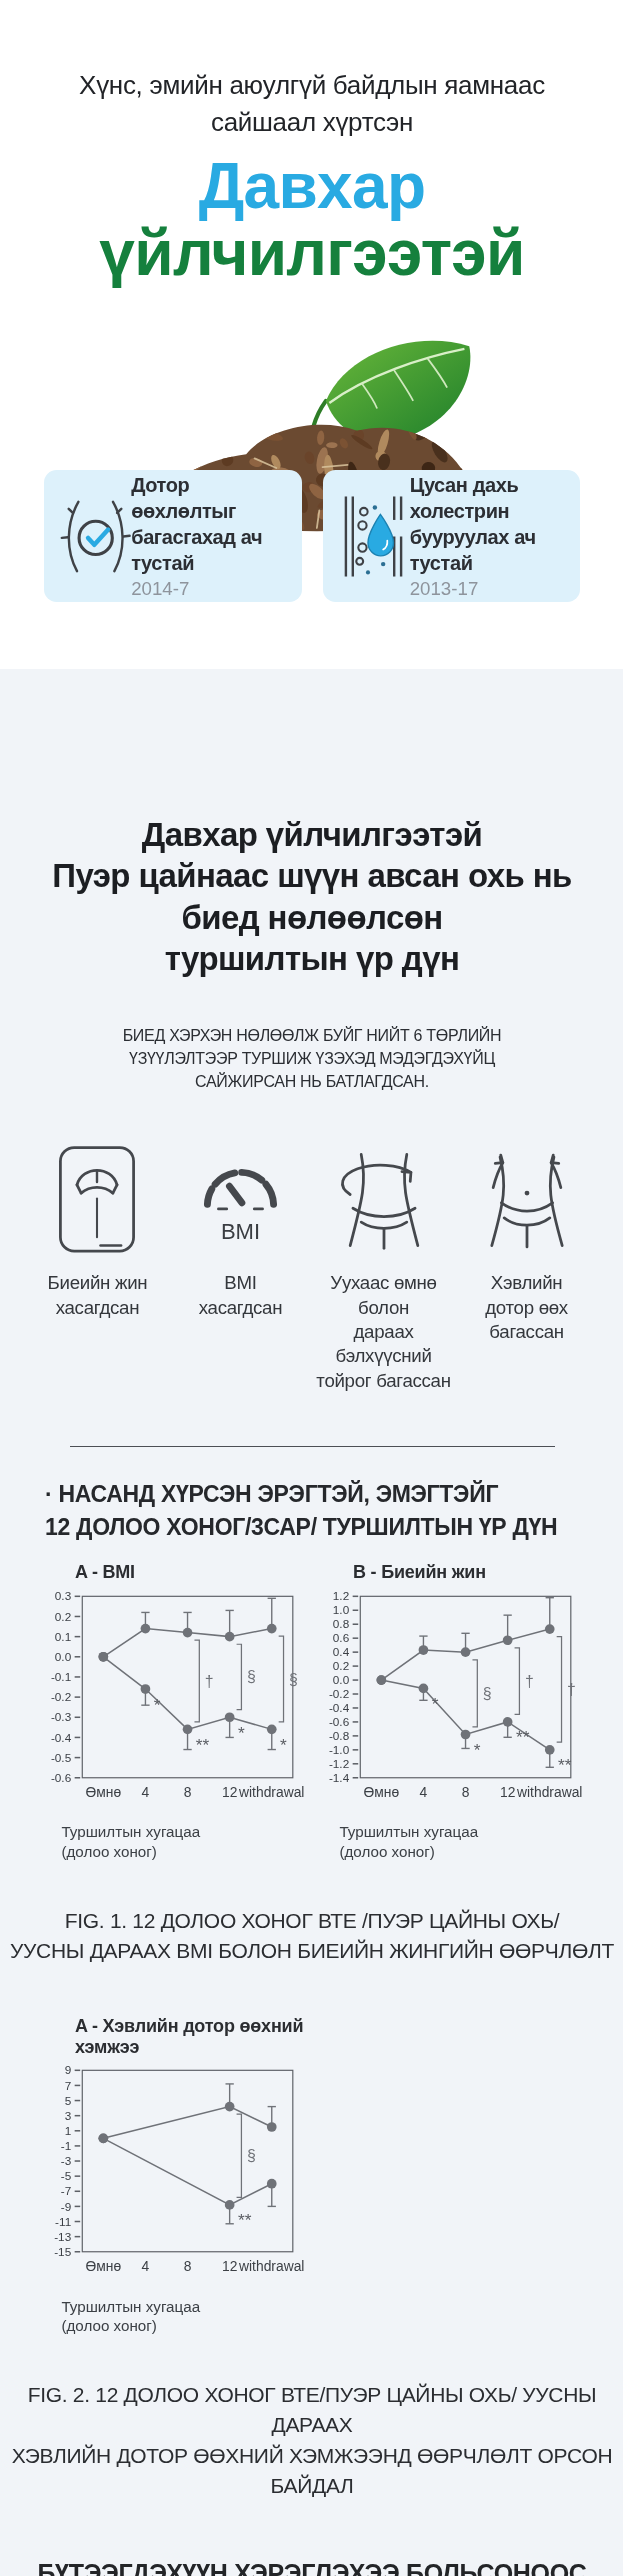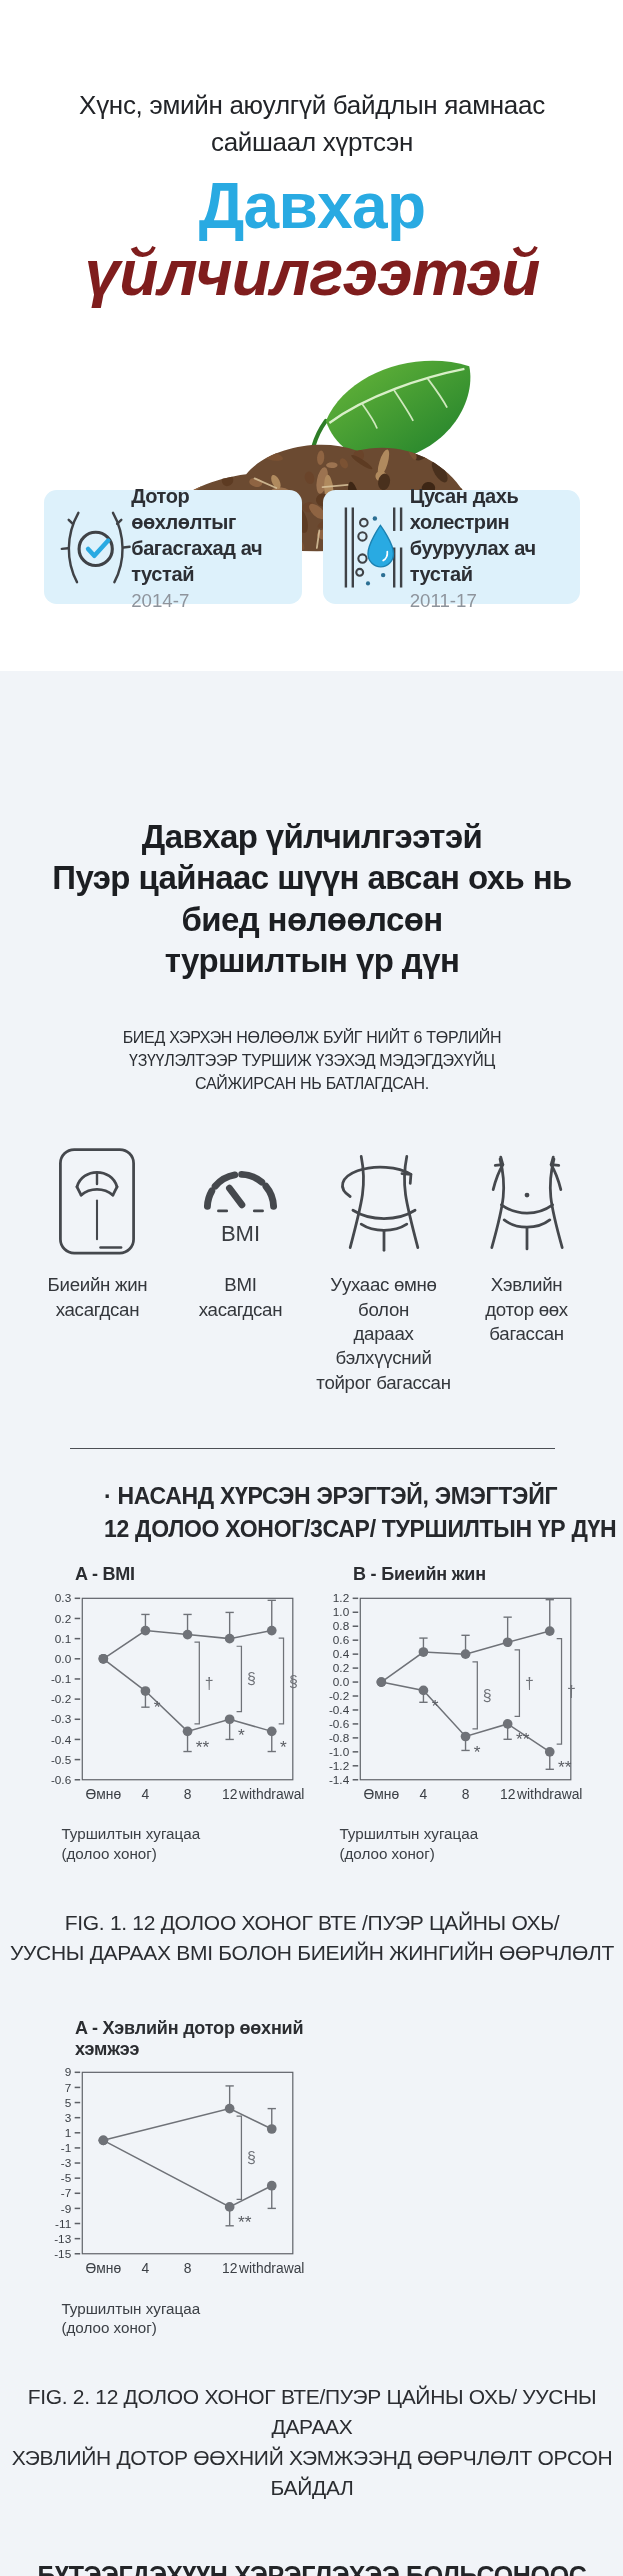--- a/index.html
+++ b/index.html
@@ -1,39 +1,39 @@
 <!DOCTYPE html>
 <html style="font-size:11px"><head>
 <meta charset="utf-8">
 <style>
   html,body{margin:0;padding:0;}
   body{width:624px;background:#ffffff;font-family:"Liberation Sans","DejaVu Sans",sans-serif;color:#26282c;}
   .prewrap{white-space:pre-line;}
   
-  .top-section{background:#ffffff;padding-top:87px;position:relative;}
+  .top-section{background:#ffffff;padding-top:67px;position:relative;}
   .hdr-sub{text-align:center;font-size:26px;line-height:1.42;font-weight:500;color:#222428;letter-spacing:-0.3px;}
   .hdr-title{text-align:center;font-weight:800;font-size:64px;line-height:1.04;letter-spacing:-0.7px;margin-top:12.5px;}
   .hdr-title .accent{display:block;}
-  .hdr-title .dark{display:block;color:#7f1d1d;font-style:italic;}
+  .hdr-title .dark{display:block;color:#15803d;}
   .tea-wrap{position:relative;z-index:1;margin-top:9.7px;text-align:center;height:286px;}
   .benefit-row{position:relative;z-index:2;display:flex;gap:21px;padding:0 44px;margin-top:-112px;}
-  .benefit-card{background:#ddf1fb;border-radius:12.5px;flex:1;height:114px;display:flex;align-items:center;padding:0 7px 0 15.2px;box-sizing:border-box;}
+  .benefit-card{background:#ddf1fb;border-radius:12.5px;flex:1;height:132px;display:flex;align-items:center;padding:0 7px 0 15.2px;box-sizing:border-box;}
   .benefit-icon{flex:0 0 72px;display:flex;justify-content:center;}
   .benefit-text{font-size:20px;line-height:1.3;font-weight:600;color:#2c2f34;letter-spacing:-0.4px;}
   .benefit-code{font-size:18.7px;font-weight:400;color:#8e949c;margin-top:2.8px;}
   .top-spacer{height:67px;}
   
   .study-section{background:#f1f4f8;padding-top:97px;padding-bottom:69px;}
   .study-title{text-align:center;font-size:33px;font-weight:700;line-height:1.25;color:#1c1e22;letter-spacing:-0.6px;margin-top:48px;}
   .study-intro{text-align:center;font-size:16px;font-weight:400;line-height:1.42;color:#2b2e33;margin-top:46px;letter-spacing:-0.3px;}
   .indicator-row{display:flex;justify-content:center;gap:4.2px;margin-top:49px;padding:0 28px;}
   .indicator{flex:1;text-align:center;}
   .indicator-label{font-size:18.7px;line-height:1.3;color:#34373c;margin-top:11px;letter-spacing:-0.3px;}
   .divider-dark{width:485px;height:1.4px;background:#4c4f55;margin:53px auto 0;}
-  .trial-heading{font-size:23px;font-weight:600;line-height:1.45;color:#26282c;padding-left:104px;margin-top:30.5px;letter-spacing:-0.3px;}
+  .trial-heading{font-size:23px;font-weight:600;line-height:1.45;color:#26282c;padding-left:45px;margin-top:30.5px;letter-spacing:-0.3px;}
   .charts-row{display:flex;justify-content:center;gap:16px;margin-top:18px;}
   .chart-block{width:262px;}
   .chart-title{font-size:18px;font-weight:700;color:#2b2d31;margin:0 0 4.2px 33px;letter-spacing:-0.2px;}
   .chart-xlabel{text-align:left;font-size:15.2px;color:#3c4046;line-height:1.3;margin-top:9.7px;padding-left:19.4px;}
   .fig-caption{text-align:center;font-size:21px;font-weight:500;line-height:1.45;color:#2b2d31;margin-top:44px;letter-spacing:-0.3px;}
   .statement{text-align:center;font-size:25px;font-weight:600;line-height:1.35;color:#232528;margin-top:55px;letter-spacing:-0.3px;}
   svg text{font-family:"Liberation Sans","DejaVu Sans",sans-serif;}
 </style>
 </head>
 <body>
@@ -197,21 +197,21 @@
           <circle cx="52" cy="64" r="3.2" fill="#2b6f93"></circle>
           <circle cx="64" cy="104" r="3.2" fill="#2b6f93"></circle>
           <circle cx="42" cy="116" r="3" fill="#2b6f93"></circle>
           <path d="M60,32 C60,32 42,58 42,73 a18.5,19 0 0 0 37,0 C79,58 60,32 60,32 Z" fill="#29aae2" stroke="#1b82b2" stroke-width="2"></path>
           <path d="M70,70 a11,13 0 0 1 -6,13" stroke="#ffffff" stroke-width="2.5" fill="none" stroke-linecap="round"></path>
         </svg>
       </div>
       <div>
         <div class="benefit-text prewrap">Цусан дахь холестрин
 бууруулах ач тустай</div>
-        <div class="benefit-code">2011-17</div>
+        <div class="benefit-code">2013-17</div>
       </div>
     </div>
   </div>
   <div class="top-spacer"></div>
 </div>
 
 <div class="study-section">
   <div class="study-title prewrap">Давхар үйлчилгээтэй
 Пуэр цайнаас шүүн авсан охь нь
 биед нөлөөлсөн

